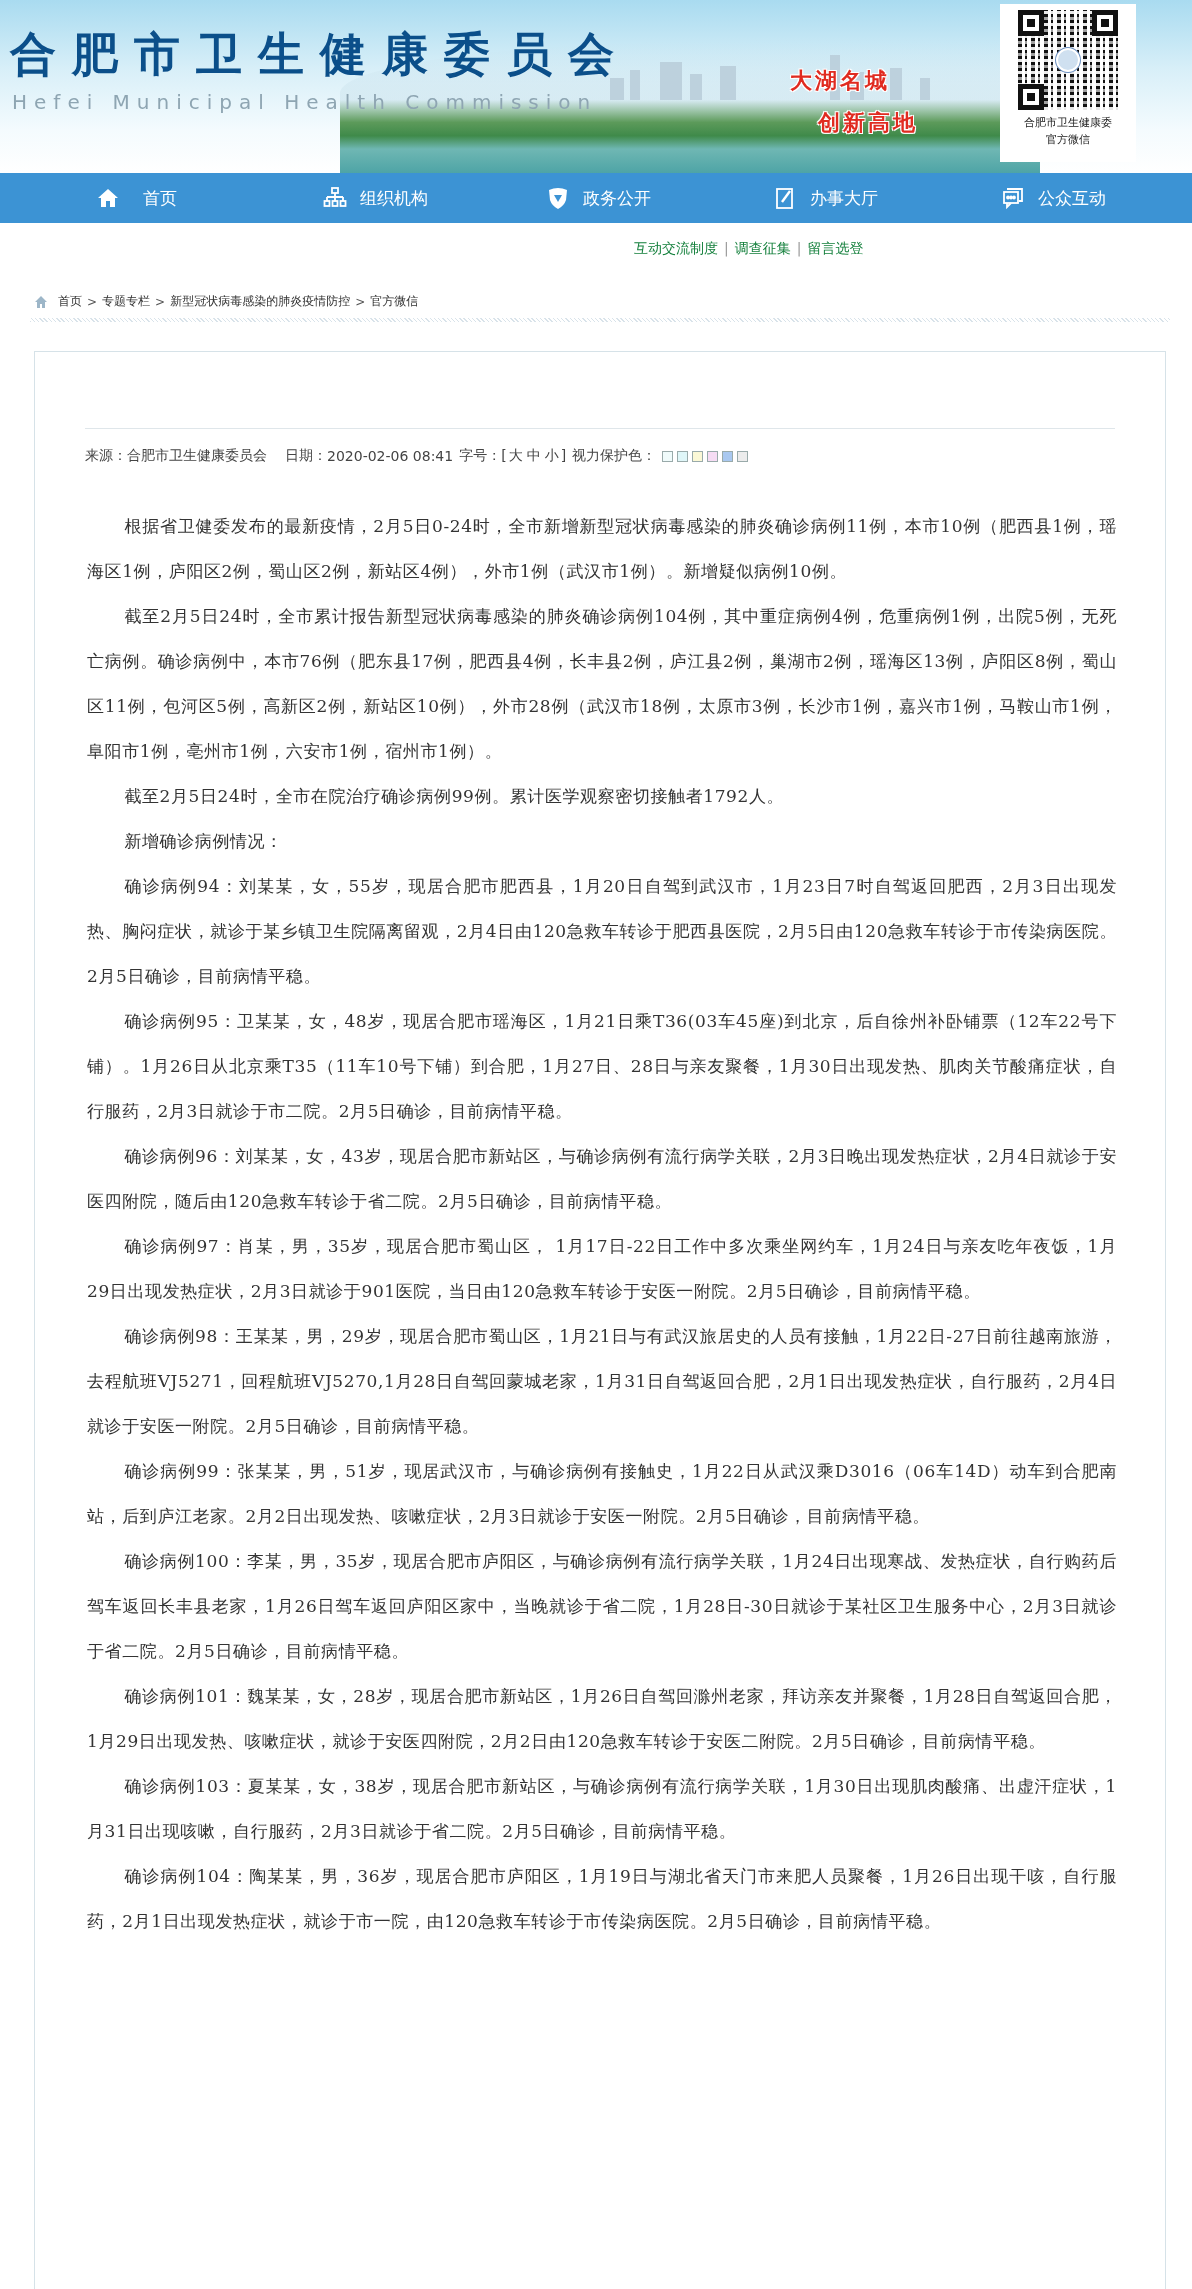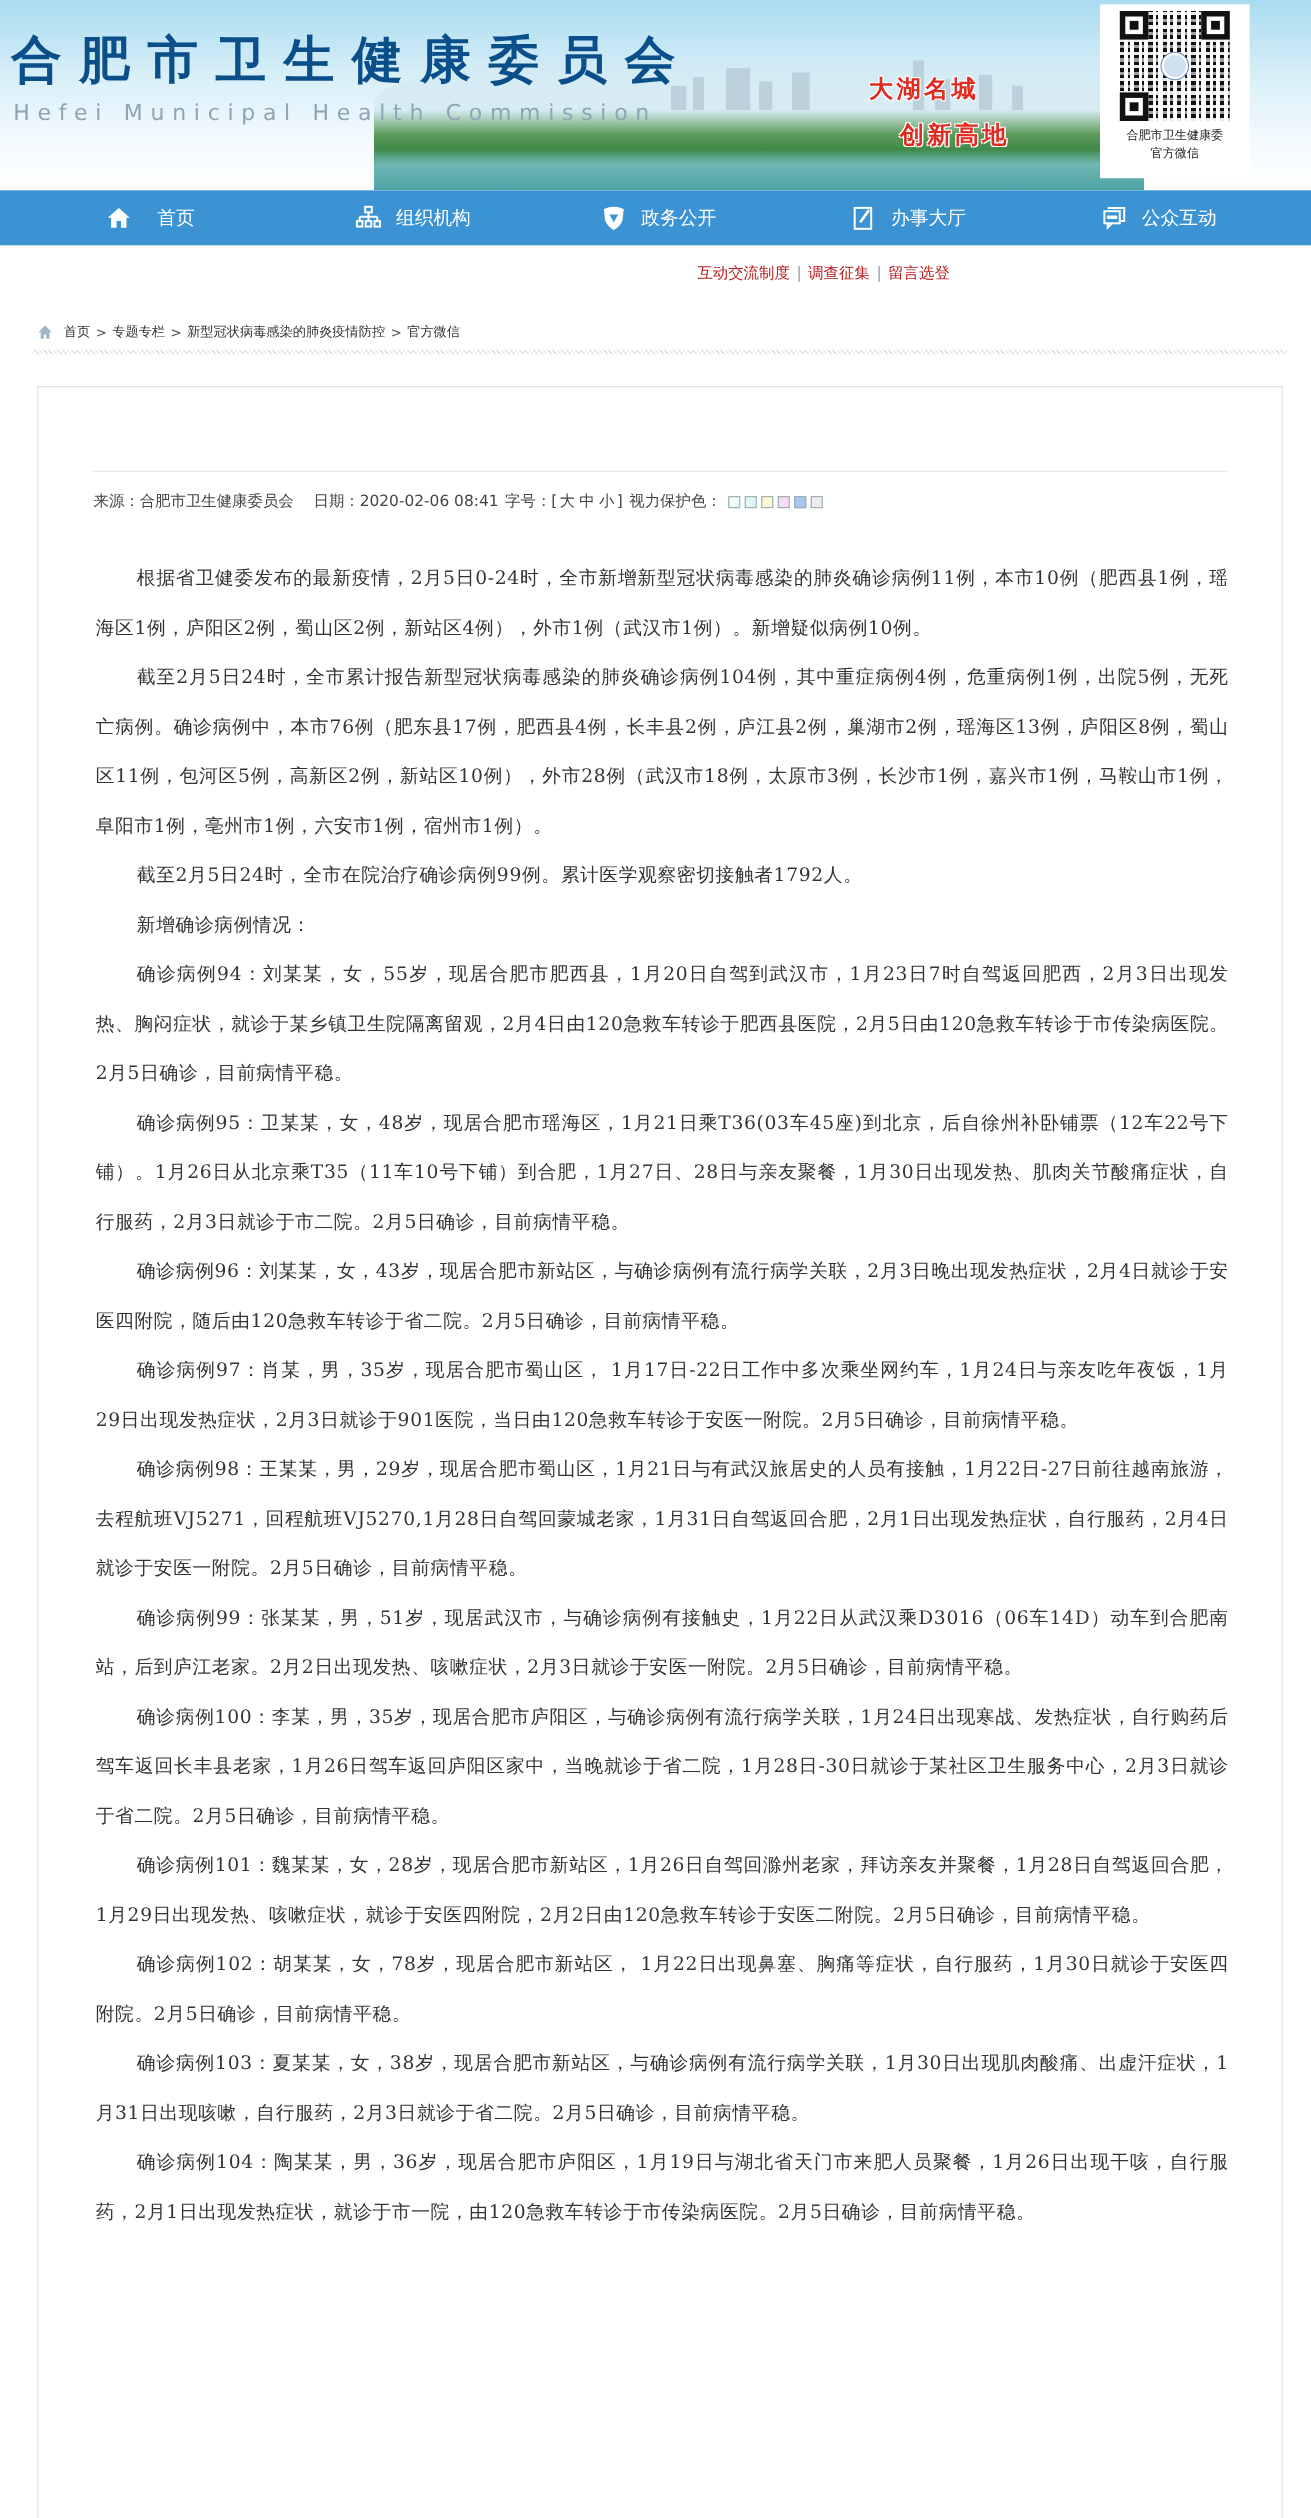--- a/index.html
+++ b/index.html
@@ -37,21 +37,21 @@
   .qr-caption { font-size: 11px; color: #222; line-height: 17px; margin-top: 4px; }
 
   
   .nav { position: absolute; left: 0; top: 173px; width: 1192px; height: 50px; background: #3c93d4; }
   .nav-item { position: absolute; top: 0; height: 50px; display: flex; align-items: center; color: #fff; font-size: 17px; cursor: pointer; }
   .nav-item .icon { width: 26px; height: 26px; margin-right: 12px; display: flex; align-items: center; justify-content: center; }
   .nav-item .icon svg { width: 24px; height: 24px; }
 
   
   .sublinks { position: absolute; top: 240px; left: 634px; font-size: 14px; color: #333; white-space: nowrap; }
-  .sublinks a { color: #b91c1c; text-decoration: none; cursor: pointer; }
+  .sublinks a { color: #15803d; text-decoration: none; cursor: pointer; }
   .sublinks .sep { color: #999; margin: 0 6px; }
 
   
   .breadcrumb { position: absolute; left: 34px; top: 293px; font-size: 12px; color: #333; display: flex; align-items: center; white-space: nowrap; }
   .breadcrumb .home-icon { width: 14px; height: 14px; margin-right: 10px; }
   .breadcrumb a { color: #333; text-decoration: none; cursor: pointer; }
   .breadcrumb .gt { margin: 0 5px; color: #555; }
   .crumb-line { position: absolute; left: 30px; top: 318px; width: 1140px; height: 4px;
     background: repeating-linear-gradient(45deg, #d9e3ea 0 1px, #ffffff 1px 3px); }
 
@@ -206,17 +206,16 @@
     <p>截至2月5日24时，全市在院治疗确诊病例99例。累计医学观察密切接触者1792人。</p>
     <p>新增确诊病例情况：</p>
     <p>确诊病例94：刘某某，女，55岁，现居合肥市肥西县，1月20日自驾到武汉市，1月23日7时自驾返回肥西，2月3日出现发热、胸闷症状，就诊于某乡镇卫生院隔离留观，2月4日由120急救车转诊于肥西县医院，2月5日由120急救车转诊于市传染病医院。2月5日确诊，目前病情平稳。</p>
     <p>确诊病例95：卫某某，女，48岁，现居合肥市瑶海区，1月21日乘T36(03车45座)到北京，后自徐州补卧铺票（12车22号下铺）。1月26日从北京乘T35（11车10号下铺）到合肥，1月27日、28日与亲友聚餐，1月30日出现发热、肌肉关节酸痛症状，自行服药，2月3日就诊于市二院。2月5日确诊，目前病情平稳。</p>
     <p>确诊病例96：刘某某，女，43岁，现居合肥市新站区，与确诊病例有流行病学关联，2月3日晚出现发热症状，2月4日就诊于安医四附院，随后由120急救车转诊于省二院。2月5日确诊，目前病情平稳。</p>
     <p>确诊病例97：肖某，男，35岁，现居合肥市蜀山区， 1月17日-22日工作中多次乘坐网约车，1月24日与亲友吃年夜饭，1月29日出现发热症状，2月3日就诊于901医院，当日由120急救车转诊于安医一附院。2月5日确诊，目前病情平稳。</p>
     <p>确诊病例98：王某某，男，29岁，现居合肥市蜀山区，1月21日与有武汉旅居史的人员有接触，1月22日-27日前往越南旅游，去程航班VJ5271，回程航班VJ5270,1月28日自驾回蒙城老家，1月31日自驾返回合肥，2月1日出现发热症状，自行服药，2月4日就诊于安医一附院。2月5日确诊，目前病情平稳。</p>
     <p>确诊病例99：张某某，男，51岁，现居武汉市，与确诊病例有接触史，1月22日从武汉乘D3016（06车14D）动车到合肥南站，后到庐江老家。2月2日出现发热、咳嗽症状，2月3日就诊于安医一附院。2月5日确诊，目前病情平稳。</p>
     <p>确诊病例100：李某，男，35岁，现居合肥市庐阳区，与确诊病例有流行病学关联，1月24日出现寒战、发热症状，自行购药后驾车返回长丰县老家，1月26日驾车返回庐阳区家中，当晚就诊于省二院，1月28日-30日就诊于某社区卫生服务中心，2月3日就诊于省二院。2月5日确诊，目前病情平稳。</p>
     <p>确诊病例101：魏某某，女，28岁，现居合肥市新站区，1月26日自驾回滁州老家，拜访亲友并聚餐，1月28日自驾返回合肥，1月29日出现发热、咳嗽症状，就诊于安医四附院，2月2日由120急救车转诊于安医二附院。2月5日确诊，目前病情平稳。</p>
-    <p>确诊病例102：胡某某，女，78岁，现居合肥市新站区， 1月22日出现鼻塞、胸痛等症状，自行服药，1月30日就诊于安医四附院。2月5日确诊，目前病情平稳。</p>
     <p>确诊病例103：夏某某，女，38岁，现居合肥市新站区，与确诊病例有流行病学关联，1月30日出现肌肉酸痛、出虚汗症状，1月31日出现咳嗽，自行服药，2月3日就诊于省二院。2月5日确诊，目前病情平稳。</p>
     <p>确诊病例104：陶某某，男，36岁，现居合肥市庐阳区，1月19日与湖北省天门市来肥人员聚餐，1月26日出现干咳，自行服药，2月1日出现发热症状，就诊于市一院，由120急救车转诊于市传染病医院。2月5日确诊，目前病情平稳。</p>
   </div>
 </div>
 
 </body></html>

